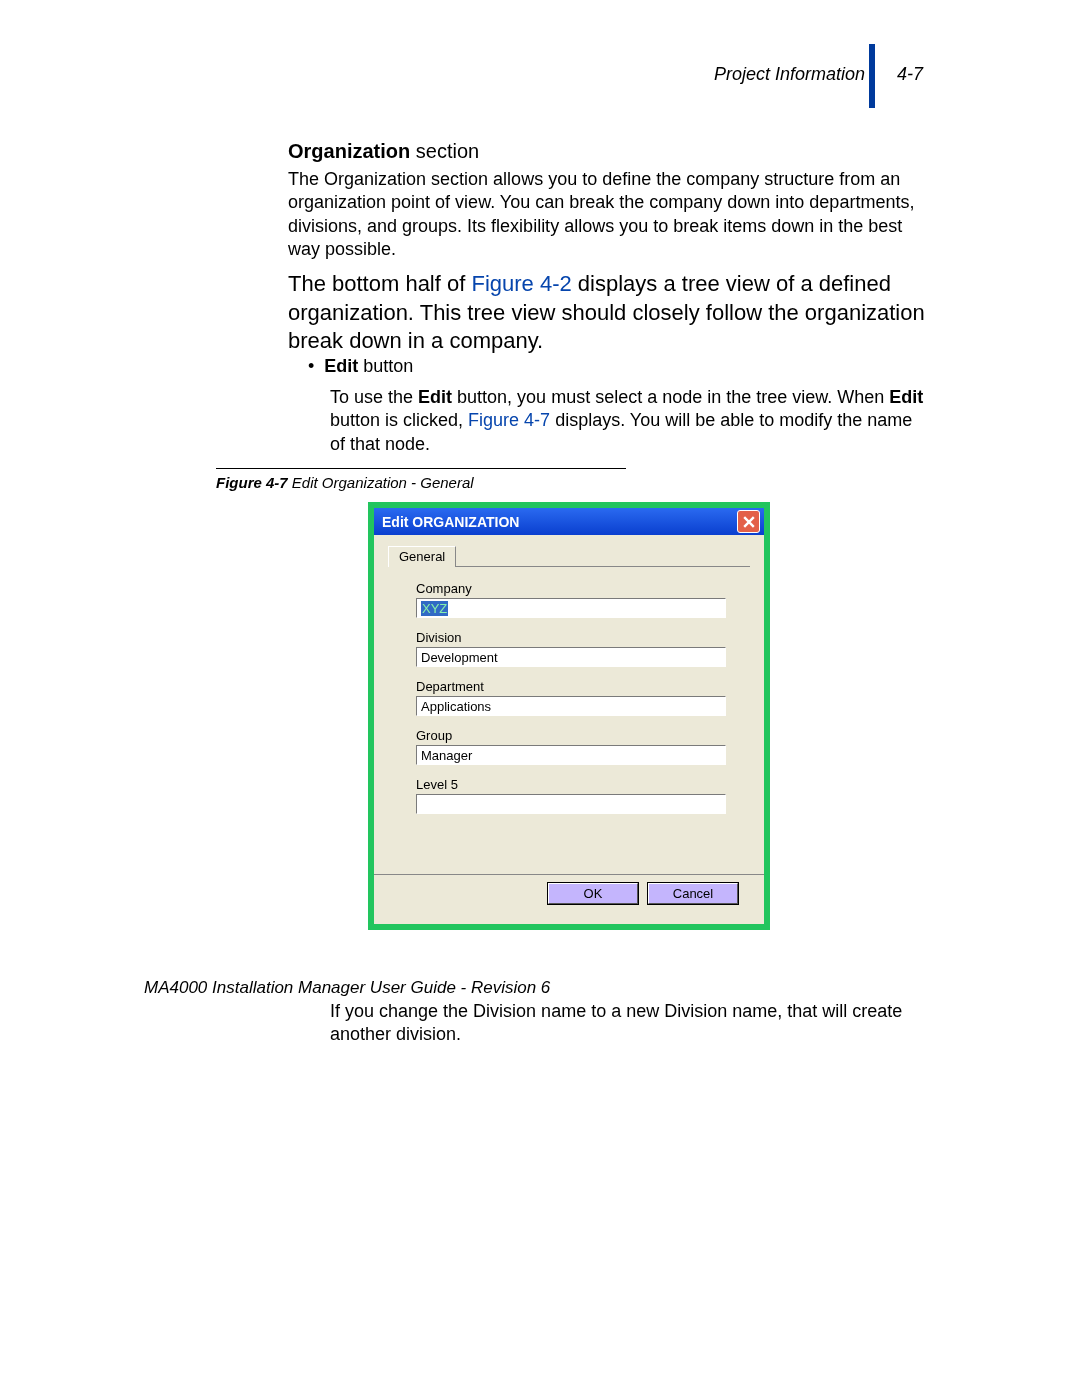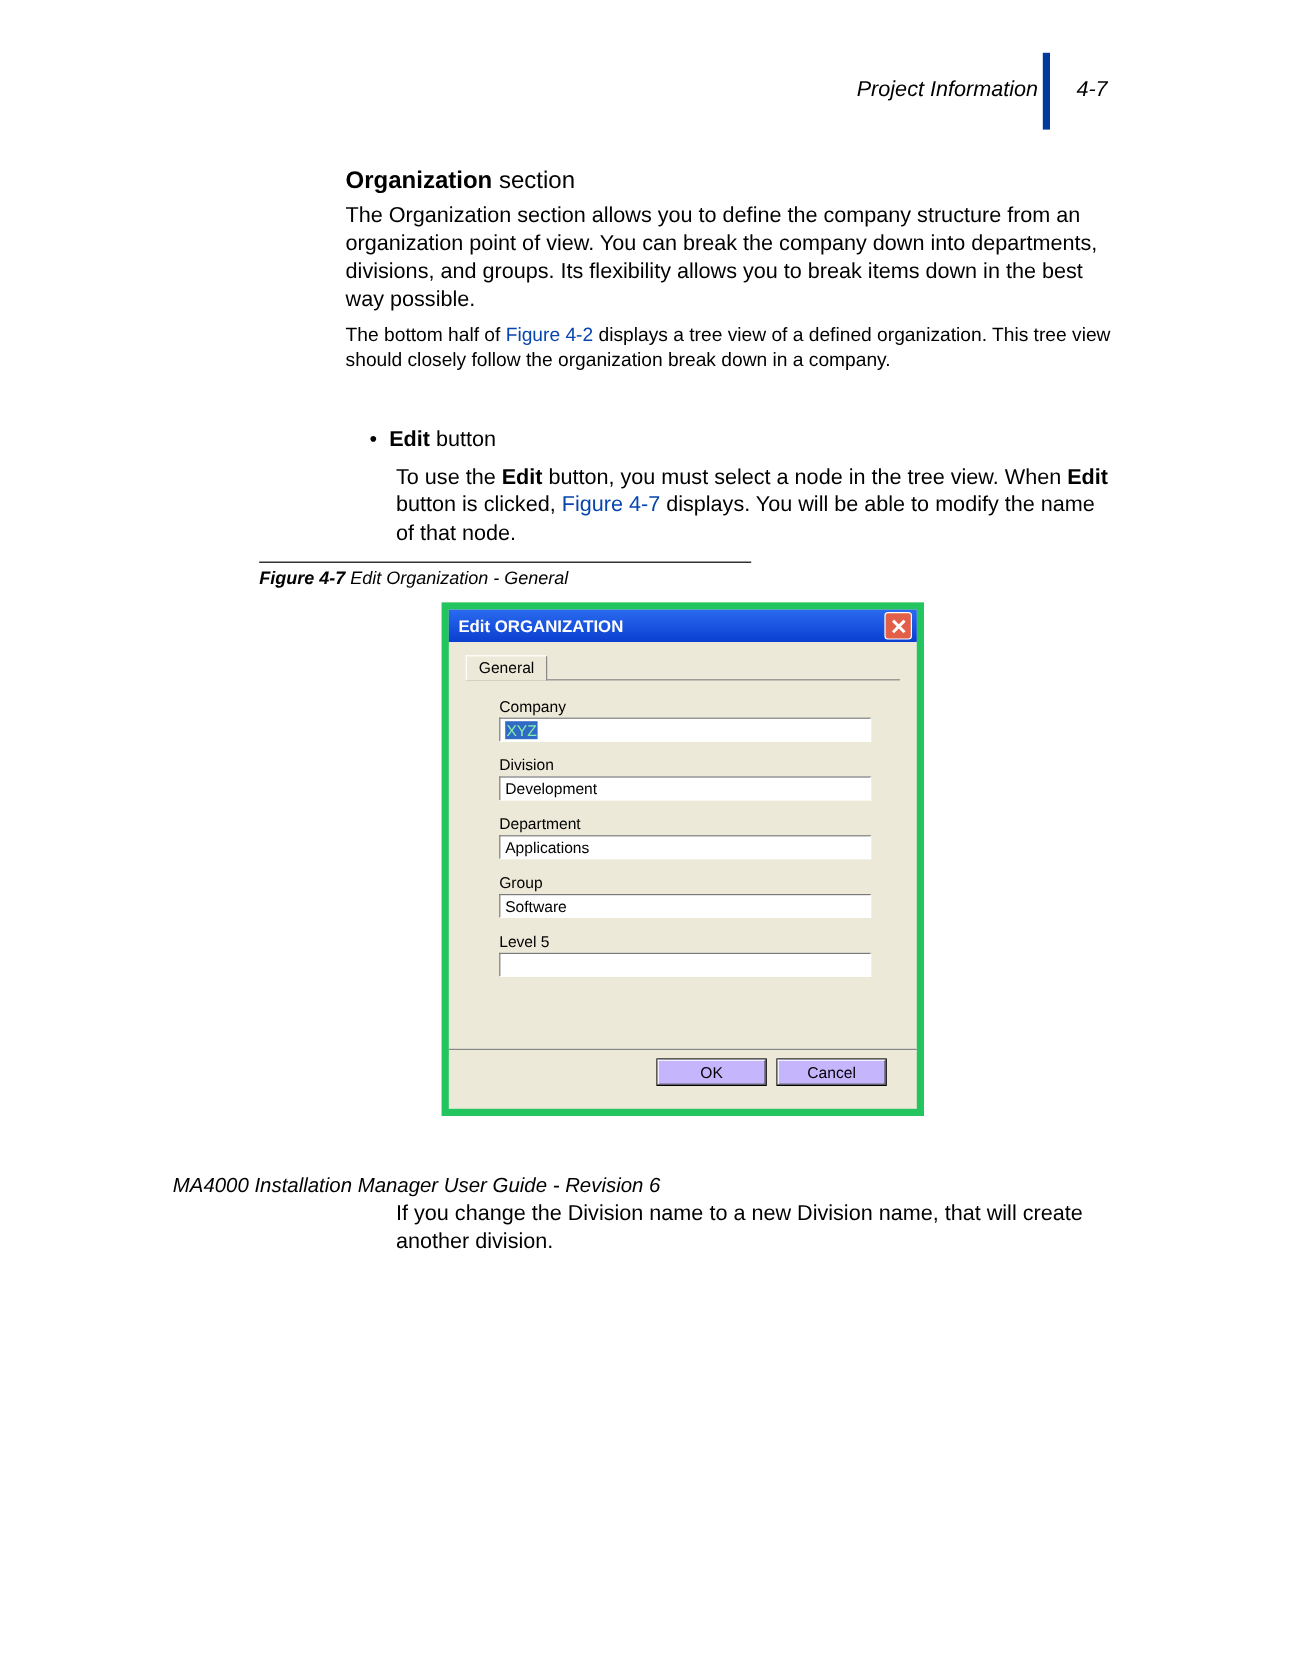--- a/index.html
+++ b/index.html
@@ -57,21 +57,21 @@
     top: 168px;
     width: 640px;
     font-size: 18px;
     line-height: 1.3;
   }
   .p2 {
     position: absolute;
     left: 288px;
     top: 270px;
     width: 640px;
-    font-size: 16px;
+    font-size: 22px;
     line-height: 1.3;
   }
   .link { color: #0645ad; }
 
   .bullet {
     position: absolute;
     left: 308px;
     top: 356px;
     font-size: 18px;
   }
@@ -284,21 +284,21 @@
       <div class="field-block">
         <div class="field-label">Department</div>
         <div class="field-input">
             <span>Applications</span>
           </div>
       </div>
 
       <div class="field-block">
         <div class="field-label">Group</div>
         <div class="field-input">
-            <span>Software</span>
+            <span>Manager</span>
           </div>
       </div>
 
       <div class="field-block">
         <div class="field-label">Level 5</div>
         <div class="field-input">
             <span></span>
           </div>
       </div>
 

